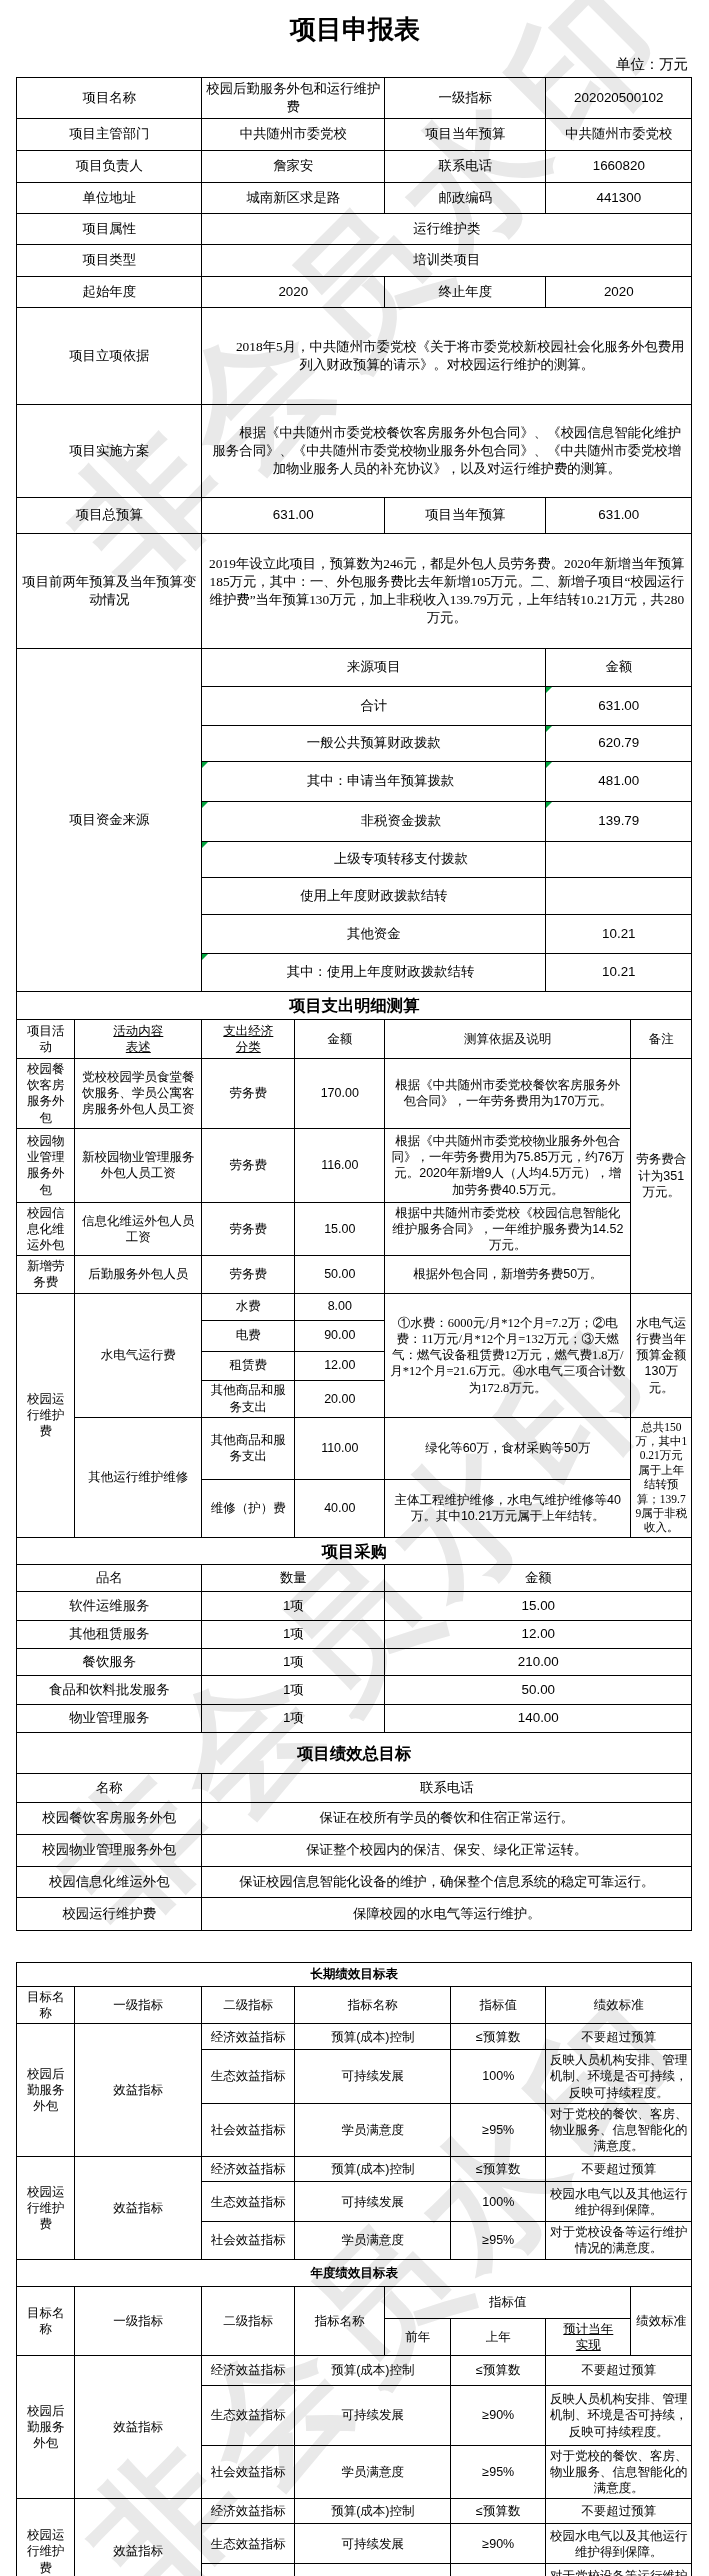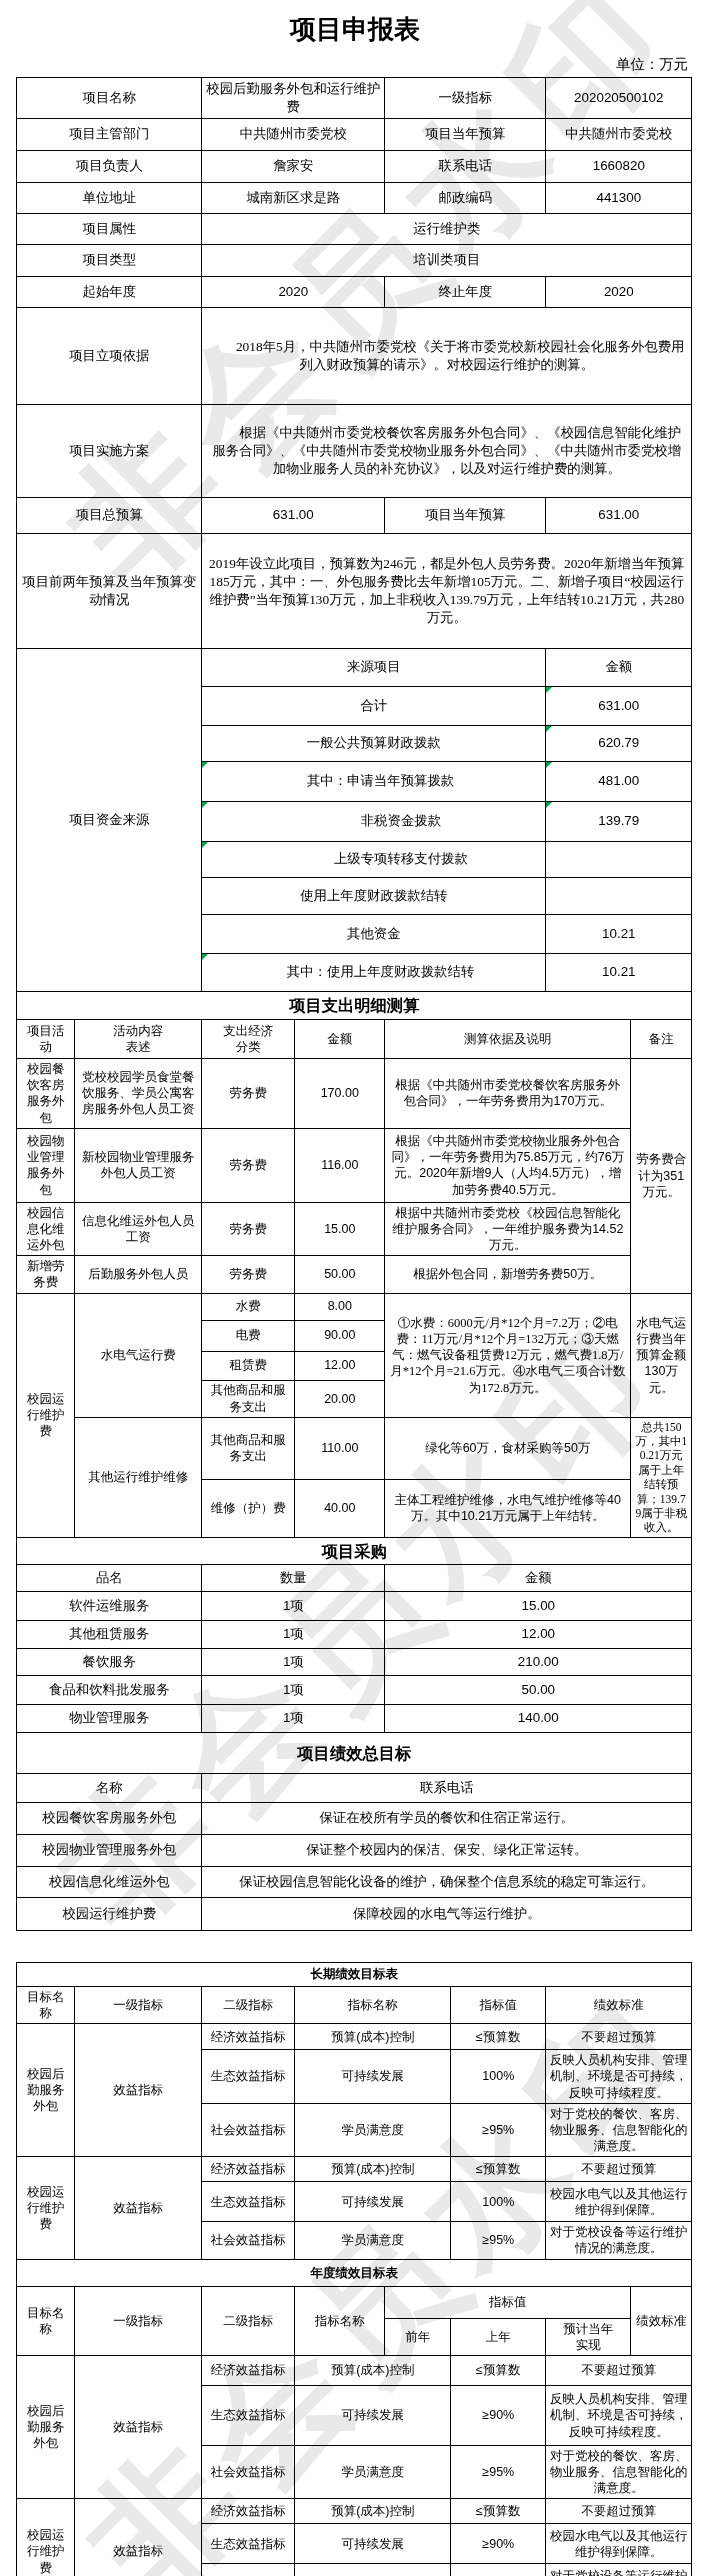--- a/index.html
+++ b/index.html
@@ -26,21 +26,21 @@
     text-align:center; vertical-align:middle; overflow:hidden; position:relative;
     word-break:break-all; }
   table { border:1.9px solid #000; }
   .f13 td, td.f13 { font-size:12.5px; line-height:1.3; }
   .sec { font-size:16.3px; font-weight:bold; }
   .l { text-align:center;font-family:Liberation Serif, serif; }
   .t2 { text-indent:2em; }
   .i1 { padding-left:17.3px; }
   .i4 { padding-left:58px; }
   .sm { font-size:11.5px !important; line-height:1.25 !important; }
-  .pre { white-space:pre-line; }
+  .pre { white-space:pre-line;text-decoration:underline; }
   .gmark::before { content:""; position:absolute; top:0; left:0; width:0; height:0;
     border-top:6.7px solid var(--mark); border-right:6.7px solid transparent; }
 </style>
 </head>
 <body>
 
 <div class="wm" style="left:96px; top:461px;">非会员水印</div>
 <div class="wm" style="left:86px; top:1805px;">非会员水印</div>
 <div class="wm" style="left:115px; top:2477px;">非会员水印</div>
 

